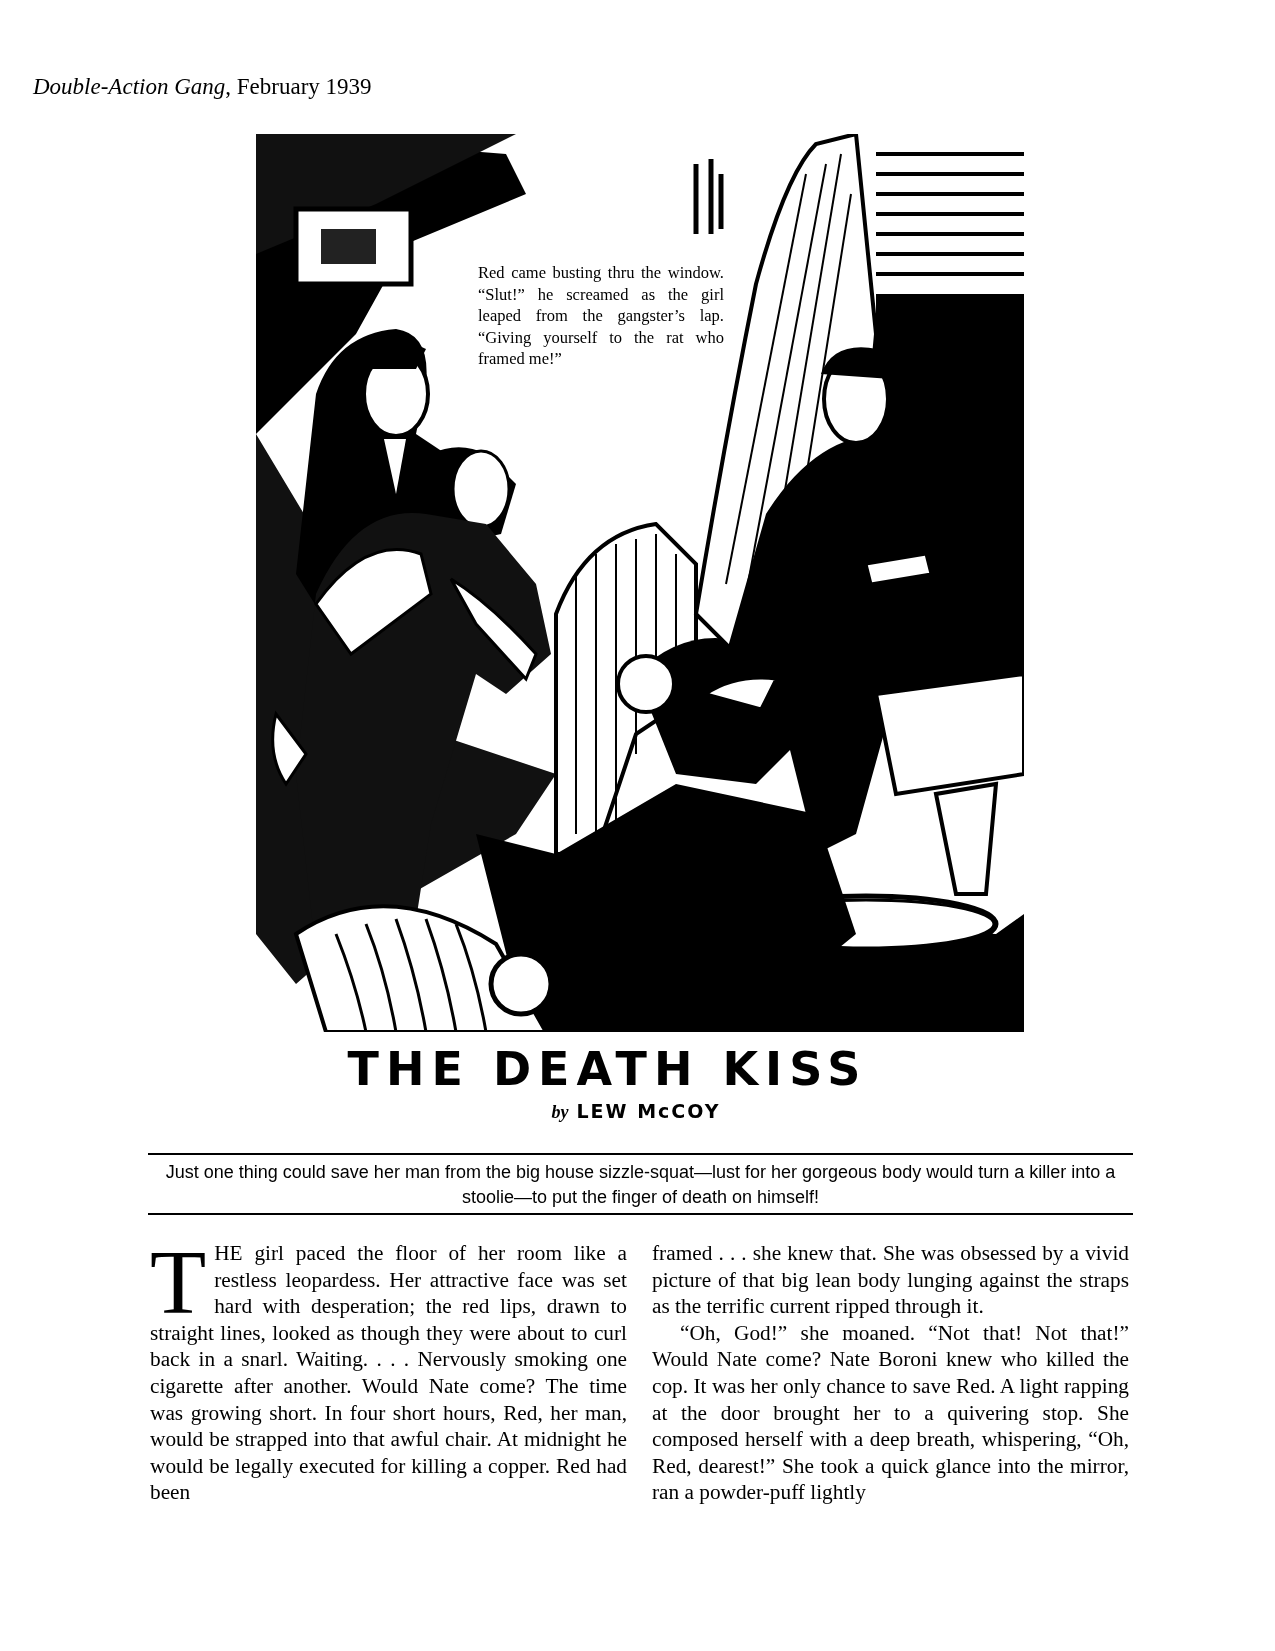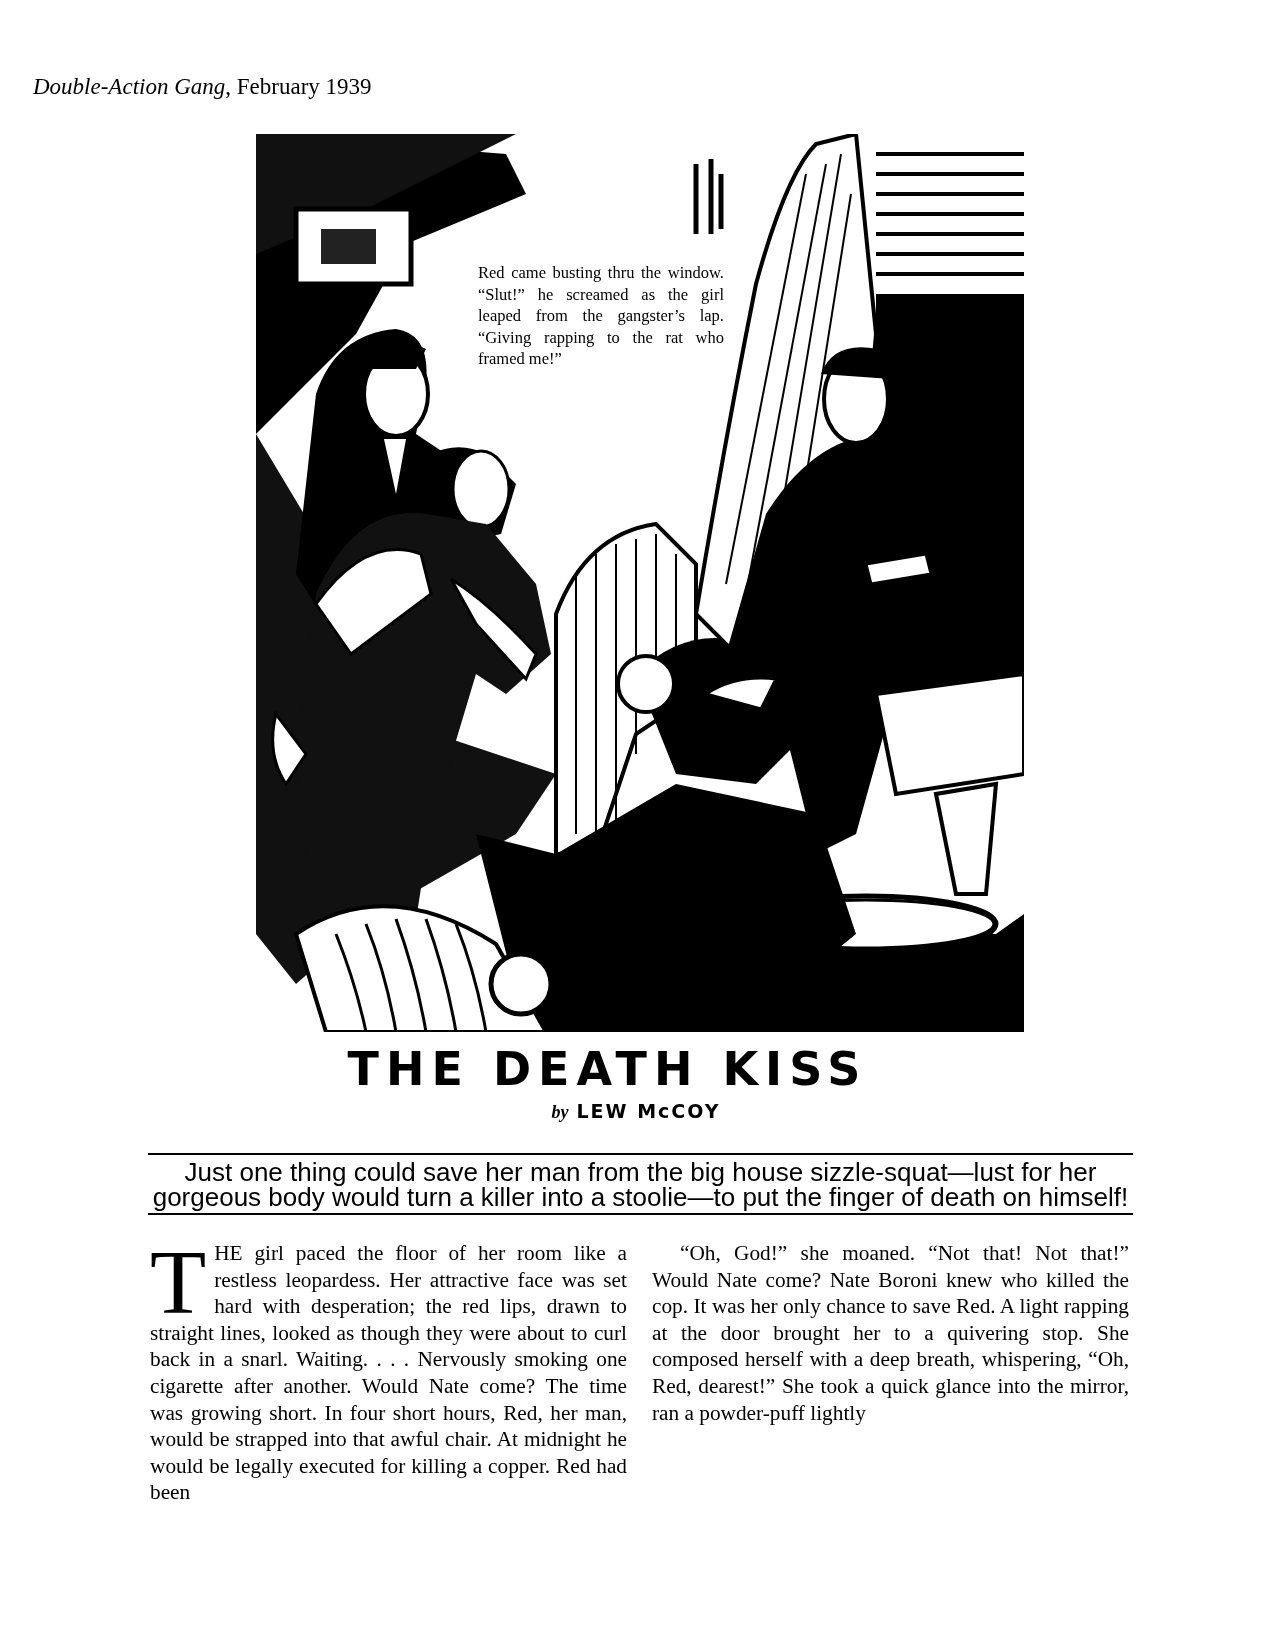--- a/index.html
+++ b/index.html
@@ -25,21 +25,21 @@
     letter-spacing:7px;
   }
   .byline {
     position:absolute; top:1100px; left:0; width:1272px; text-align:center;
   }
   .byline .by { font-family:"Liberation Serif", serif; font-style:italic; font-weight:bold; font-size:18px; }
   .byline .author { font-family:"DejaVu Sans", sans-serif; font-weight:bold; font-size:19px; letter-spacing:2px; margin-left:4px; }
   .rule { position:absolute; left:148px; width:985px; height:2px; background:#000; }
   .blurb {
     position:absolute; left:148px; top:1160px; width:985px; text-align:center;
-    font-family:"Liberation Sans", sans-serif; font-size:26px; line-height:25px;
+    font-family:"Liberation Sans", sans-serif; font-size:18px; line-height:25px;
   }
   .col {
     position:absolute; top:1240px; width:477px;
     font-family:"Liberation Serif", serif; font-size:21.3px; line-height:26.6px;
     text-align:justify;
   }
   .col p { margin:0; }
   .col-left { left:150px; }
   .col-right { left:652px; }
   .indent { text-indent:28px; }
@@ -137,32 +137,33 @@
       <path d="M140 785 Q160 840 170 898"></path>
         <path d="M170 785 Q190 840 200 898"></path>
       <path d="M200 790 Q220 840 230 898"></path>
     </g>
     <circle cx="265" cy="850" r="30" fill="#fff" stroke="#000" stroke-width="5"></circle>
 
     <rect x="212" y="115" width="260" height="125" fill="#fff"></rect>
   </svg>
 </div>
 
-<div class="caption">Red came busting thru the window. “Slut!” he screamed as the girl leaped from the gangster’s lap. “Giving rapping to the rat who framed me!”</div>
+<div class="caption">Red came busting thru the window. “Slut!” he screamed as the girl leaped from the gangster’s lap. “Giving yourself to the rat who framed me!”</div>
 
 <div class="title">THE DEATH KISS</div>
 
 <div class="byline">
   <span class="by">by</span>
   <span class="author">LEW McCOY</span>
 </div>
 
 <div class="rule" style="top:1153px;"></div>
 <div class="blurb">Just one thing could save her man from the big house sizzle-squat—lust for her gorgeous body would turn a killer into a stoolie—to put the finger of death on himself!</div>
 <div class="rule" style="top:1213px;"></div>
 
 <div class="col col-left">
   <p><span class="dropcap">T</span><span>HE girl paced the floor of her room like a restless leopardess. Her attractive face was set hard with desperation; the red lips, drawn to straight lines, looked as though they were about to curl back in a snarl. Waiting. . . . Nervously smoking one cigarette after another. Would Nate come? The time was growing short. In four short hours, Red, her man, would be strapped into that awful chair. At midnight he would be legally executed for killing a copper. Red had been</span></p>
 </div>
 
 <div class="col col-right">
+  <p>framed . . . she knew that. She was obsessed by a vivid picture of that big lean body lunging against the straps as the terrific current ripped through it.</p>
   <p class="indent">“Oh, God!” she moaned. “Not that! Not that!” Would Nate come? Nate Boroni knew who killed the cop. It was her only chance to save Red. A light rapping at the door brought her to a quivering stop. She composed herself with a deep breath, whispering, “Oh, Red, dearest!” She took a quick glance into the mirror, ran a powder-puff lightly</p>
 </div>
 
 </body></html>

